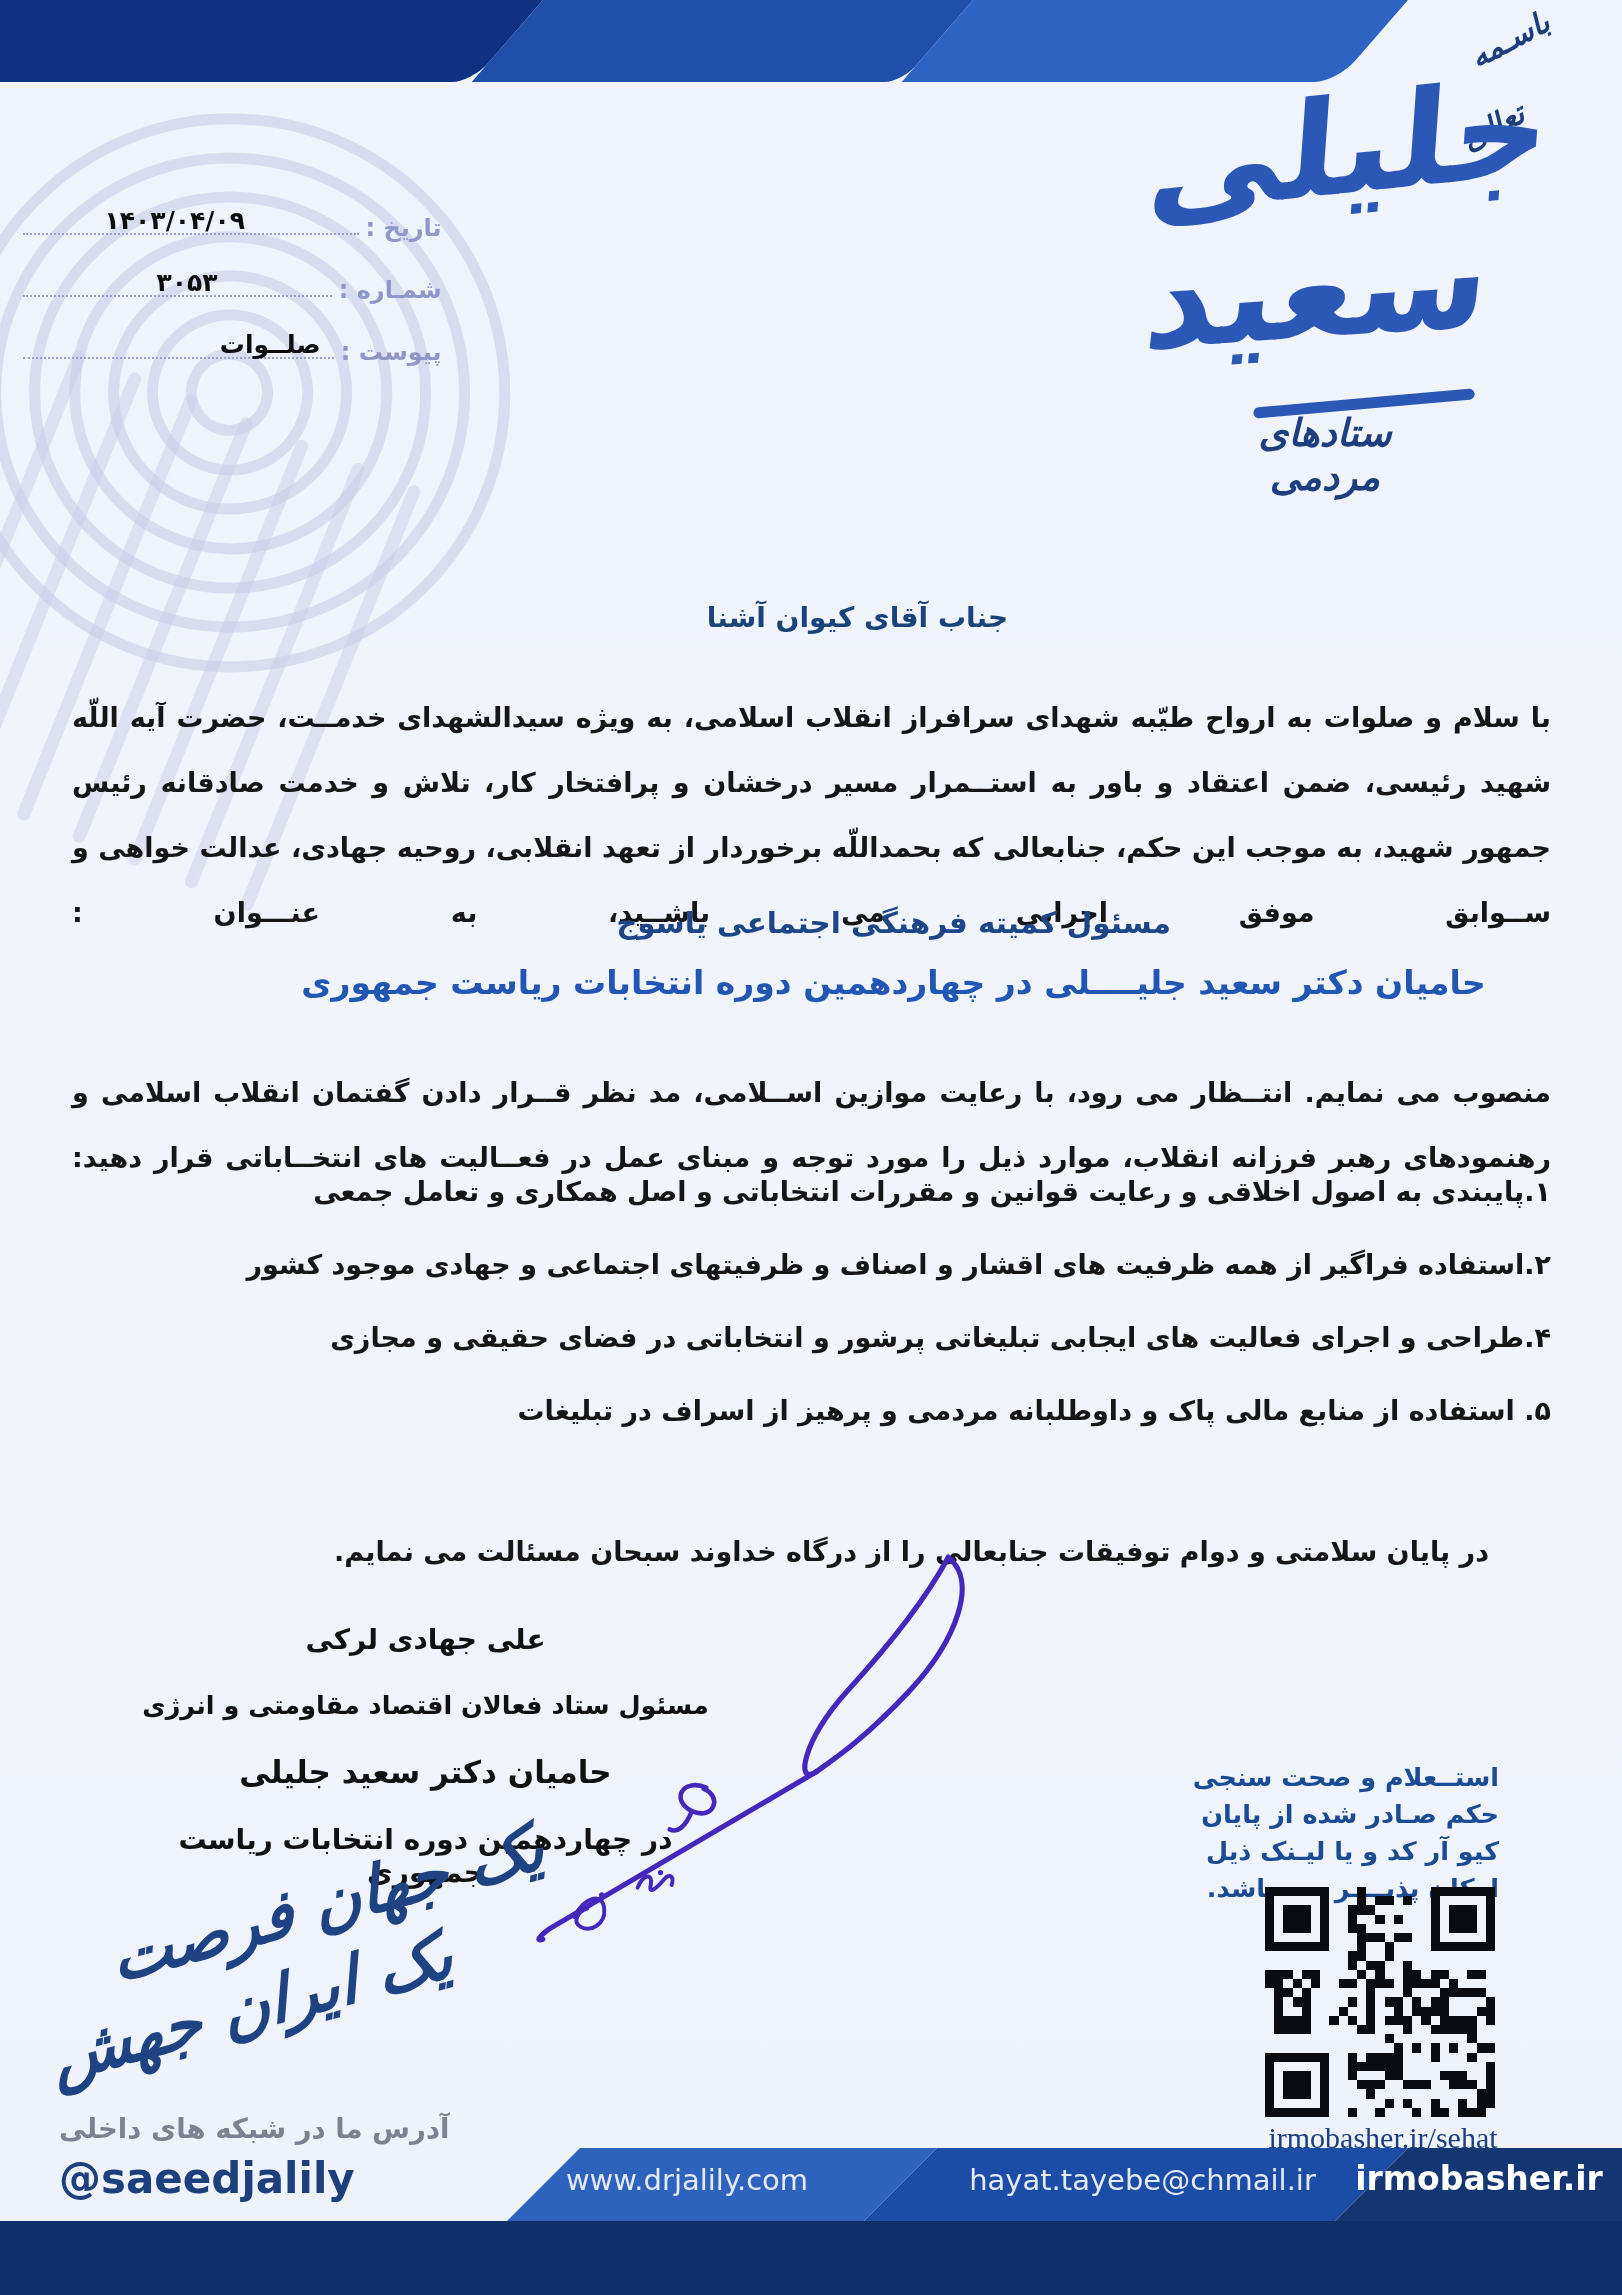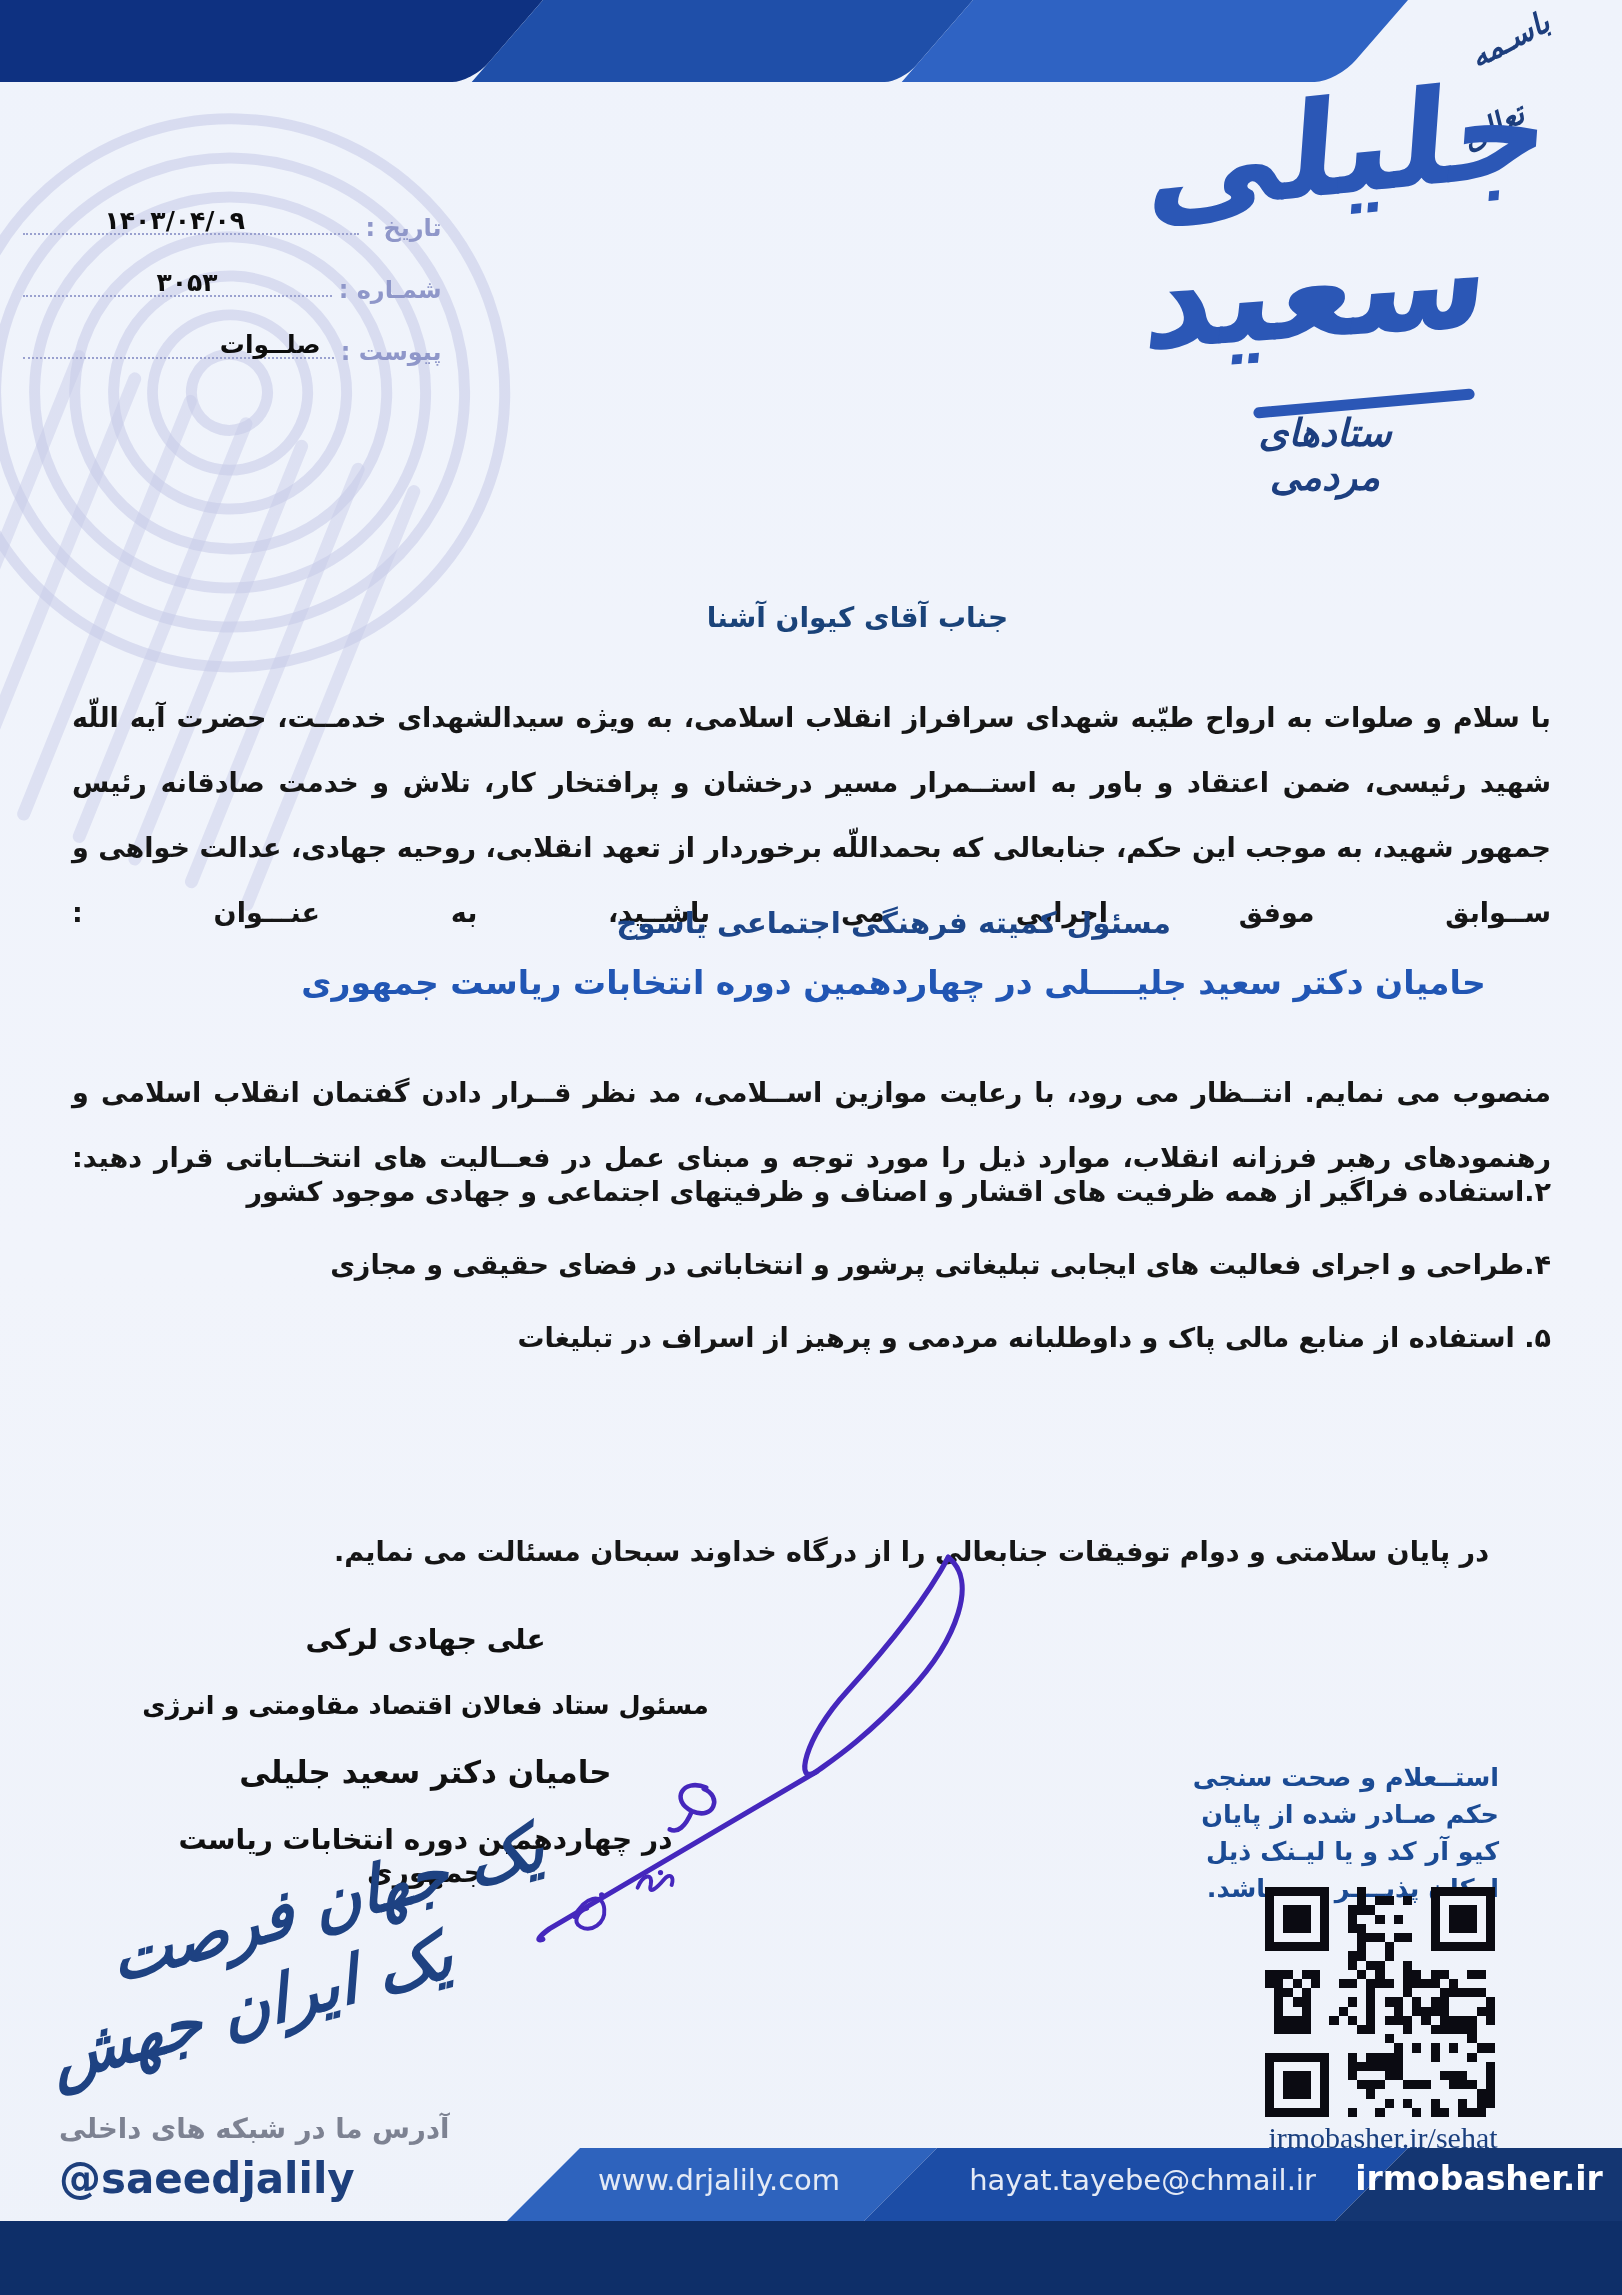--- a/index.html
+++ b/index.html
@@ -92,21 +92,21 @@
   .qr{position:absolute;left:1265px;top:1887px;width:230px;height:230px;}
   .qr-caption{position:absolute;left:1249px;top:2121px;width:268px;text-align:center;color:#1a3f7e;
               font-family:"Liberation Serif","DejaVu Serif",serif;font-size:30px;}
 
   
   .fseg{position:absolute;top:2148px;height:73px;transform:skewX(-45deg);transform-origin:top left;}
   .fseg-a{left:580px;width:357px;background:#2e63bd;}
   .fseg-b{left:937px;width:471px;background:#1c4da6;}
   .fseg-c{left:1408px;width:393px;background:#143672;}
   .ftxt{position:absolute;top:2163px;text-align:center;color:#e4eaf5;font-size:29px;}
-  .ftxt-web{left:529px;width:380px;}
+  .ftxt-web{left:497px;width:380px;}
   .ftxt-mail{left:946px;width:393px;}
   .ftxt-portal{left:1335px;width:288px;color:#ffffff;font-size:33px;font-weight:bold;top:2159px;}
   .bottom-band{position:absolute;left:0;top:2221px;width:1623px;height:75px;background:#0e2f69;}
 </style>
 </head>
 <body>
 
 <div class="page">
 
   <div class="hseg hseg-dark"></div>
@@ -160,20 +160,21 @@
     <span class="meta-value mv-att">صلــوات</span>
   </div>
 
   <div class="addressee">جناب آقای کیوان آشنا</div>
   <p class="para para-intro">با سلام و صلوات به ارواح طیّبه شهدای سرافراز انقلاب اسلامی، به ویژه سیدالشهدای خدمــت، حضرت آیه اللّه شهید رئیسی، ضمن اعتقاد و باور به استــمرار مسیر درخشان و پرافتخار کار، تلاش و خدمت صادقانه رئیس جمهور شهید، به موجب این حکم، جنابعالی که بحمداللّه برخوردار از تعهد انقلابی، روحیه جهادی، عدالت خواهی و ســوابق موفق اجرایی می باشــید، به عنـــوان :</p>
   <div class="pos-line pos-1">مسئول کمیته فرهنگی اجتماعی یاسوج</div>
   <div class="pos-line pos-2">حامیان دکتر سعید جلیــــلی در چهاردهمین دوره انتخابات ریاست جمهوری</div>
   <p class="para para-body2">منصوب می نمایم. انتــظار می رود، با رعایت موازین اســلامی، مد نظر قــرار دادن گفتمان انقلاب اسلامی و رهنمودهای رهبر فرزانه انقلاب، موارد ذیل را مورد توجه و مبنای عمل در فعــالیت های انتخــاباتی قرار دهید:</p>
 
   <div class="items">
+    <div class="item">۱.پایبندی به اصول اخلاقی و رعایت قوانین و مقررات انتخاباتی و اصل همکاری و تعامل جمعی</div>
     <div class="item">۲.استفاده فراگیر از همه ظرفیت های اقشار و اصناف و ظرفیتهای اجتماعی و جهادی موجود کشور</div>
     <div class="item">۴.طراحی و اجرای فعالیت های ایجابی تبلیغاتی پرشور و انتخاباتی در فضای حقیقی و مجازی</div>
     <div class="item">۵. استفاده از منابع مالی پاک و داوطلبانه مردمی و پرهیز از اسراف در تبلیغات</div>
   </div>
 
   <div class="closing">در پایان سلامتی و دوام توفیقات جنابعالی را از درگاه خداوند سبحان مسئالت می نمایم.</div>
 
   <div class="sig-block">
     <div class="sig-name">علی جهادی لرکی</div>
     <div class="sig-t1">مسئول ستاد فعالان اقتصاد مقاومتی و انرژی</div>

